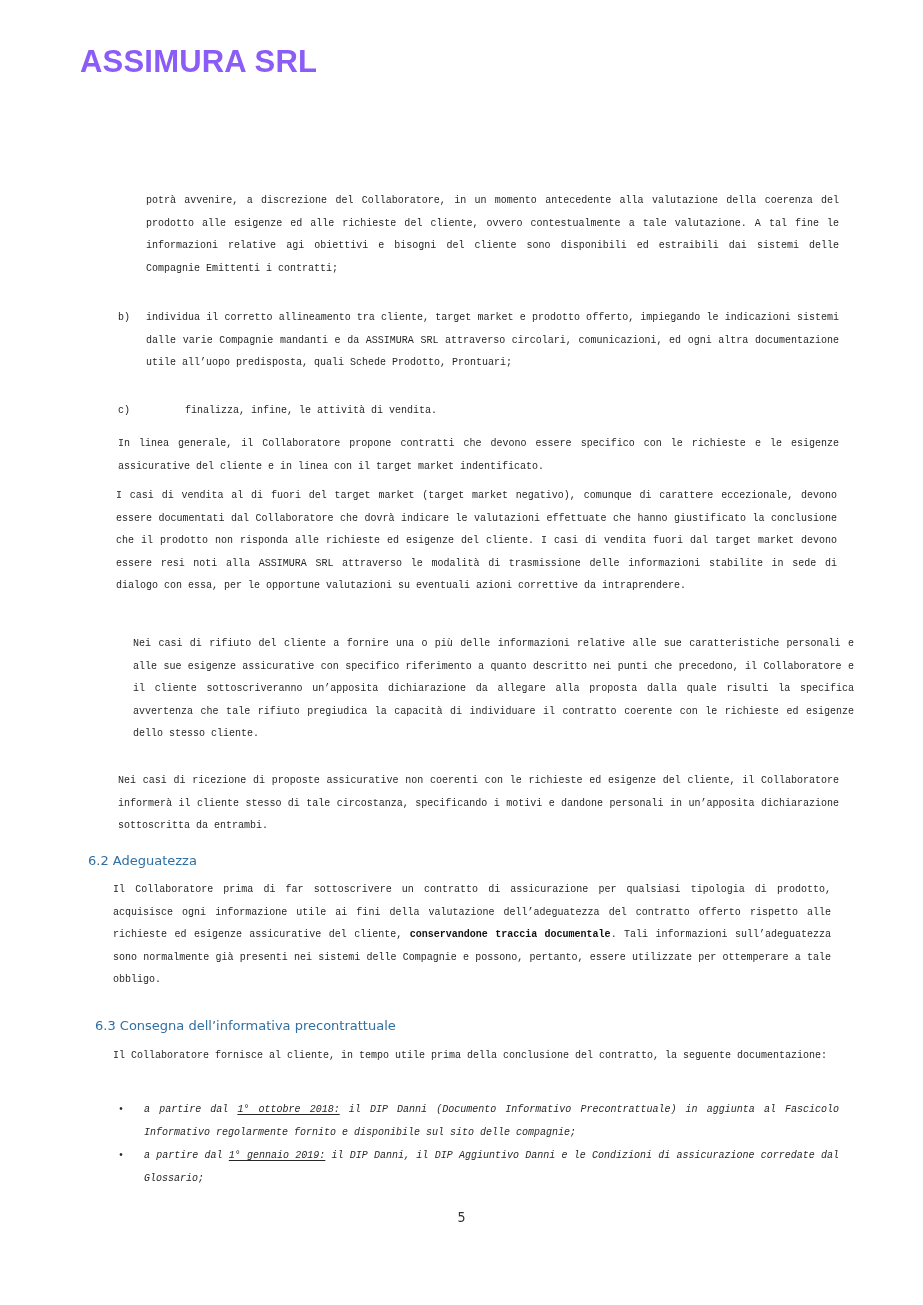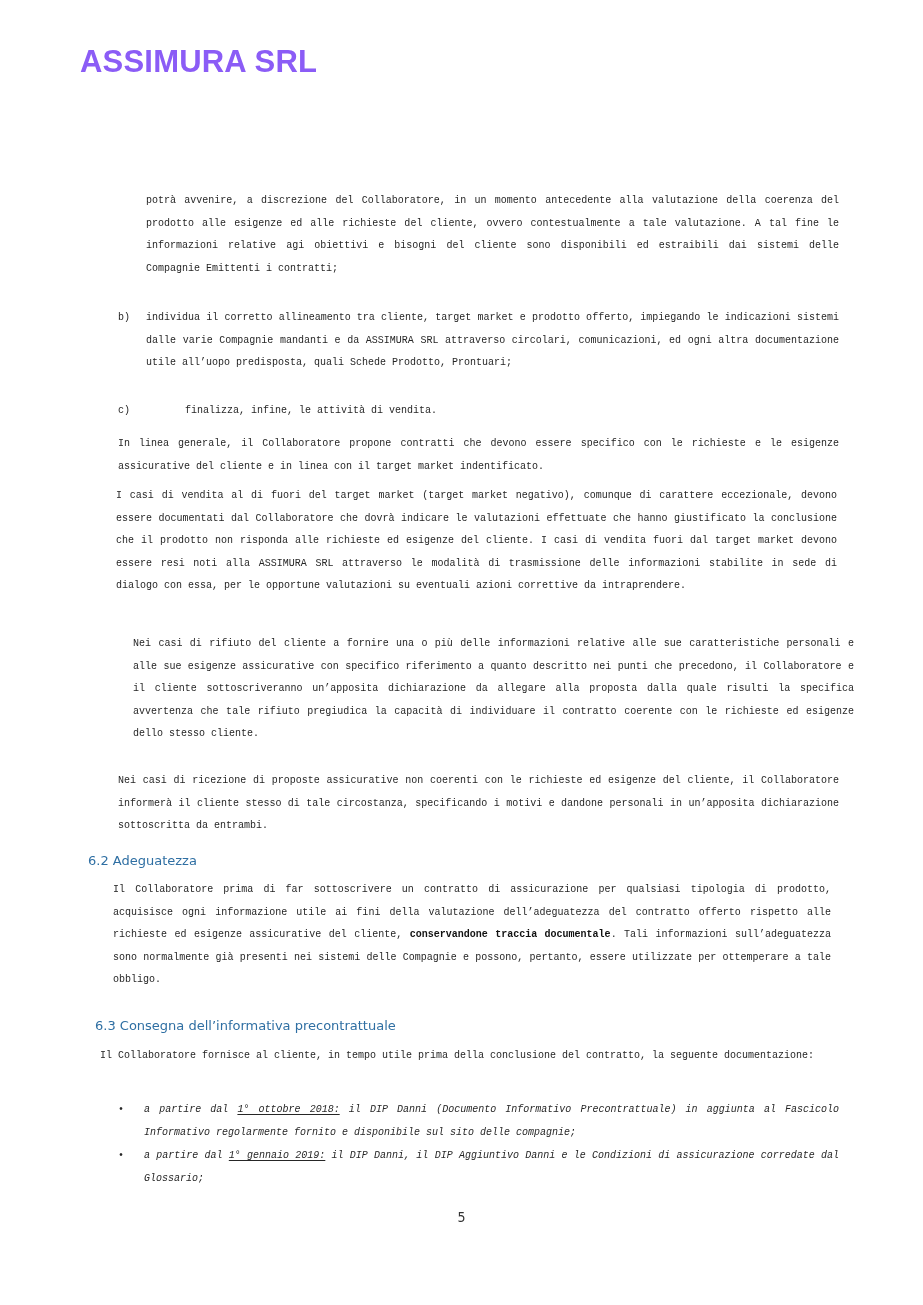--- a/index.html
+++ b/index.html
@@ -30,21 +30,21 @@
   .para2 { left: 116px; top: 485px; width: 721px; }
   .para3 { left: 133px; top: 633px; width: 721px; }
   .para4 { left: 118px; top: 770px; width: 721px; }
   .heading {
     position: absolute; font-family: "DejaVu Sans", sans-serif;
     font-size: 13px; color: #2f6fa3; margin: 0; font-weight: normal;
   }
   .h62 { left: 88px; top: 853px; }
   .h63 { left: 88px; top: 1018px; margin-left: 7px; }
   .para62 { left: 113px; top: 879px; width: 718px; }
-  .para63 { left: 100px; top: 1045px; width: 723px; }
+  .para63 { left: 113px; top: 1045px; width: 723px; }
   .bul { position: absolute; left: 116px; width: 723px; }
   .bul .dot { position: absolute; left: 2px; top: 0; }
   .bul .body { position: absolute; left: 28px; width: 695px; top: 0; font-style: italic; }
   .bul1 { top: 1099px; }
   .bul2 { top: 1145px; }
   u { text-underline-offset: 2px; }
   .page-num {
     position: absolute; left: 0; width: 923px; top: 1209px; text-align: center;
     font-family: "DejaVu Sans Condensed", "DejaVu Sans", sans-serif; font-size: 14px; color: #333;
   }

